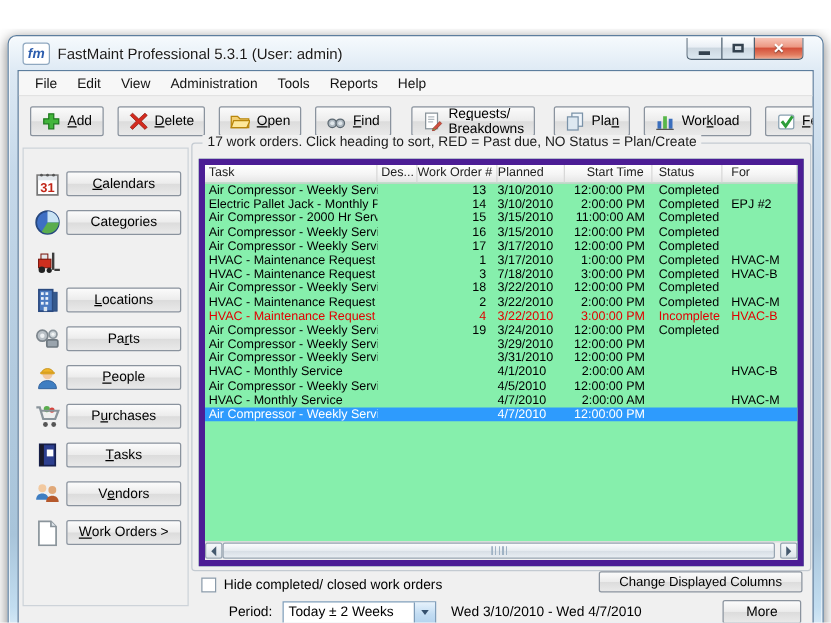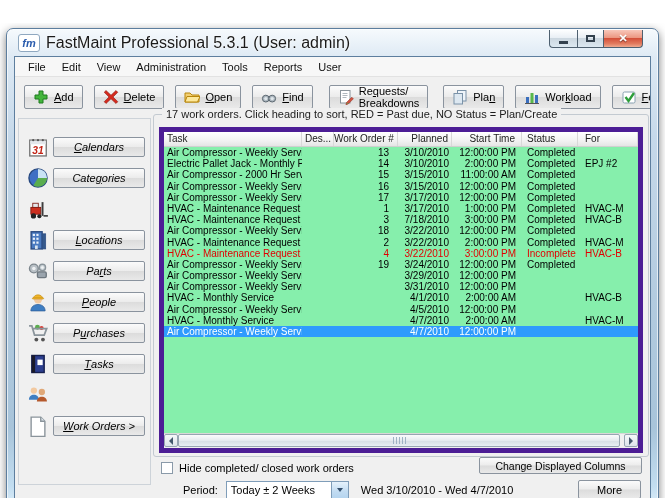--- a/index.html
+++ b/index.html
@@ -9,21 +9,21 @@
   
   .win{position:absolute;left:6px;top:5px;width:651px;height:486px;border-radius:7px;
     border:1px solid #5d7e9e;
     background:linear-gradient(180deg,#f6fafd 0%,#dde9f4 6%,#c6d9ea 22%,#b3cbdf 55%,#a8c4da 82%,#c2ddf0 94%,#e8f5fd 100%);
     box-shadow:0 3px 10px rgba(0,0,0,.5), inset 0 0 0 1px rgba(255,255,255,.65);}
   .titlebar{position:absolute;left:0;top:0;right:0;height:27px;display:flex;align-items:center;
     padding-left:11px;gap:6px;box-sizing:border-box;}
   .app-icon{display:inline-flex;align-items:center;justify-content:center;width:20px;height:16px;
     background:#ffffff;border:1px solid #8fa8c0;border-radius:3px;
     font-style:italic;font-weight:bold;font-size:11px;color:#2b5cad;line-height:14px;}
-  .title-text{font-size:16px;color:#1a1a1a;text-shadow:0 0 3px #ffffff, 0 0 1px #ffffff;}
+  .title-text{font-size:12px;color:#1a1a1a;text-shadow:0 0 3px #ffffff, 0 0 1px #ffffff;}
 
   .win-controls{position:absolute;top:1px;right:15px;display:flex;height:18px;}
   .wc{box-sizing:border-box;border:1px solid #4e6070;border-top:none;display:flex;
     align-items:center;justify-content:center;
     background:linear-gradient(180deg,#fdfeff,#e9eff5 45%,#ccd7e0 50%,#dce8f1);}
   .wc.min{width:28px;border-radius:0 0 0 4px;border-right:none;}
   .wc.max{width:27px;}
   .wc.close{width:39px;border-radius:0 0 4px 0;border-left:none;
     background:linear-gradient(180deg,#f8c7ba,#ec9782 45%,#d4503a 50%,#e17a5e 80%,#f0a98f);}
   .glyph-min{width:9px;height:3px;background:#33414e;margin-top:7px;}
@@ -41,21 +41,21 @@
   .toolbar{height:36px;box-sizing:border-box;padding:8px 12px 0 9px;display:flex;}
   .tb-btn{height:24px;box-sizing:border-box;display:flex;align-items:center;padding:0 8px;
     margin-right:11px;gap:5px;border:1px solid #8a939e;border-radius:2px;font-size:11px;color:#000;
     background:linear-gradient(180deg,#fbfbfb,#ececec 48%,#dcdcdc 52%,#e9e9e9);}
   .tb-btn.wide{margin-left:5px;margin-right:15px;}
   .icon16{width:16px;height:16px;display:inline-block;}
   .icon16 svg{width:16px;height:16px;display:block;}
 
   
   .sidebar{position:absolute;left:3px;top:61px;width:133px;height:367px;
-    border:1px solid #cdd3d9;background:#f0f0f0;box-sizing:border-box;padding-top:12px;font-style:italic;}
+    border:1px solid #cdd3d9;background:#f0f0f0;box-sizing:border-box;padding-top:12px;}
   .side-row{height:31px;display:flex;align-items:center;padding:0 5px 0 4px;}
   .icon24{width:30px;height:24px;display:inline-flex;align-items:center;justify-content:center;flex:none;}
   .icon24 svg{width:22px;height:22px;display:block;}
   .side-btn{flex:1;height:20px;box-sizing:border-box;border:1px solid #8a939e;border-radius:2px;
     display:flex;align-items:center;justify-content:center;font-size:11px;color:#000;
     background:linear-gradient(180deg,#fbfbfb,#ececec 48%,#dcdcdc 52%,#e9e9e9);}
 
   
   .groupbox{position:absolute;left:138px;top:57px;width:496px;height:343px;box-sizing:border-box;
     border:1px solid #c3cad1;border-radius:3px;}
@@ -68,21 +68,21 @@
   .hcell{box-sizing:border-box;border-right:1px solid #d8d8d8;height:100%;line-height:13px;
     overflow:hidden;white-space:nowrap;}
   .tbody{font-size:10px;color:#000;}
   .trow{height:11.2px;line-height:11.2px;display:flex;white-space:nowrap;}
   .trow.past-due{color:#e00000;}
   .trow.selected{background:#2e9bfd;color:#ffffff;}
   .cell{box-sizing:border-box;overflow:hidden;height:100%;}
   .c0{width:138px;padding-left:3px;}
   .c1{width:32px;padding-left:3px;}
   .c2{width:64px;text-align:right;padding-right:9px;}
-  .c3{width:54px;text-align:right;padding-right:3px;}
+  .c3{width:54px;text-align:right;padding-right:16px;}
   .c4{width:70px;text-align:right;padding-right:6px;}
   .c5{width:56px;padding-left:5px;}
   .c6{width:60px;padding-left:7px;}
 
   .hscroll{position:absolute;left:0;right:0;bottom:0;height:14px;background:#f0f0f0;
     border-top:1px solid #d8d8d8;}
   .sb-arrow{position:absolute;top:0;width:14px;height:13px;box-sizing:border-box;
     border:1px solid #97a5b2;border-radius:2px;background:linear-gradient(180deg,#f6f8fa,#dde4ea);
     display:flex;align-items:center;justify-content:center;}
   .sb-arrow.left{left:0;}
@@ -142,21 +142,21 @@
     </div>
 
     <div class="client">
       <div class="menubar">
           <div class="menu-item">File</div>
           <div class="menu-item">Edit</div>
           <div class="menu-item">View</div>
           <div class="menu-item">Administration</div>
           <div class="menu-item">Tools</div>
           <div class="menu-item">Reports</div>
-          <div class="menu-item">User</div>
+          <div class="menu-item">Help</div>
         </div>
       <div class="toolbar">
           <div class="tb-btn">
             <span class="icon16">
               <svg viewBox="0 0 16 16">
                 <path d="M6 2h4v4h4v4h-4v4H6v-4H2V6h4z" fill="#43b53c" stroke="#1e7a1e"></path>
               </svg>
             </span>
             <span class="tb-label"><u>A</u>dd</span>
           </div>
@@ -332,20 +332,21 @@
           </div>
           <div class="side-row">
             <span class="icon24">
               <svg viewBox="0 0 16 16">
                 <circle cx="5" cy="4.8" r="2.3" fill="#f2c9a0"></circle>
                 <path d="M1.4 11.5c0-2.4 1.6-3.6 3.6-3.6s3.6 1.2 3.6 3.6z" fill="#3f7ec2"></path>
                 <circle cx="10.8" cy="5.8" r="2.3" fill="#e0a878"></circle>
                 <path d="M7.2 12.8c0-2.4 1.6-3.6 3.6-3.6s3.7 1.2 3.7 3.6z" fill="#b5592c"></path>
               </svg>
             </span>
+            <div class="side-btn">V<u>e</u>ndors</div>
           </div>
           <div class="side-row">
             <span class="icon24">
               <svg viewBox="0 0 16 16">
                 <path d="M3 1.5h7l3 3v11H3z" fill="#ffffff" stroke="#8a949b"></path>
                 <path d="M10 1.5v3h3" fill="#dde4ea" stroke="#8a949b"></path>
               </svg>
             </span>
             <div class="side-btn"><u>W</u>ork Orders &gt;</div>
           </div>

